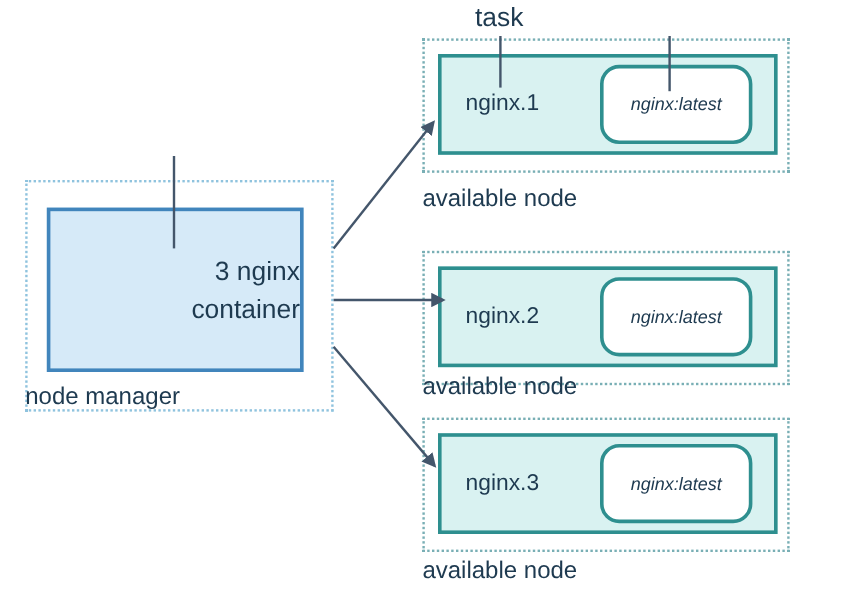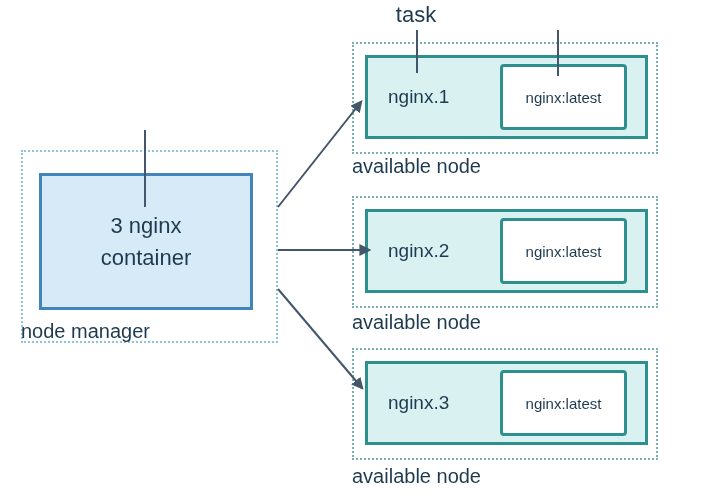--- a/index.html
+++ b/index.html
@@ -44,21 +44,21 @@
   }
   .service-box {
     position: absolute;
     left: 16px; top: 21px;
     width: 214px; height: 137px;
     box-sizing: border-box;
     background: var(--service-box-fill, #d6eaf8);
     border: 3px solid var(--service-box-border, #4185bc);
     display: flex;
     flex-direction: column;
-    align-items: center;
+    align-items: flex-end;
     justify-content: center;
     font-size: 22px;
     line-height: 32px;
     color: var(--text, #1e3a50);
   }
   .caption {
     position: absolute;
     text-align: left;
     font-size: 20px;
     color: var(--text, #1e3a50);
@@ -70,22 +70,22 @@
   .caption-node-3  { left: 352px; top: 465px; width: 306px; }
 
   .node-group {
     position: absolute;
     left: 352px;
     width: 306px; height: 112px;
     border: 2px dotted var(--node-dotted-border, #79afb5);
     box-sizing: border-box;
     z-index: 1;
   }
-  .node-1 { top: 42px; }
-  .node-2 { top: 196px; }
+  .node-1 { top: 32px; }
+  .node-2 { top: 209px; }
   .node-3 { top: 348px; }
 
   .task-box {
     position: absolute;
     left: 11px; top: 11px;
     width: 283px; height: 84px;
     box-sizing: border-box;
     background: var(--task-box-fill, #d9f2f1);
     border: 3px solid var(--task-box-border, #2e8f8f);
   }
@@ -97,26 +97,27 @@
     color: var(--text, #1e3a50);
     white-space: nowrap;
   }
   .container-box {
     position: absolute;
     left: 132px; top: 6px;
     width: 127px; height: 66px;
     box-sizing: border-box;
     background: var(--container-box-fill, #ffffff);
     border: 3px solid var(--task-box-border, #2e8f8f);
-    border-radius: 4px;
+    border-radius: 16px;
     display: flex;
     align-items: center;
     justify-content: center;
     font-size: 15px;
     color: var(--text, #1e3a50);
+    font-style: italic;
   }
 </style>
 </head>
 <body>
 
 <div class="canvas">
 
   <svg class="overlay" viewBox="0 0 720 497" xmlns="http://www.w3.org/2000/svg">
     <defs>
       <marker id="arrowhead" viewBox="0 0 10 10" refX="8" refY="5" markerWidth="6" markerHeight="6" orient="auto">

